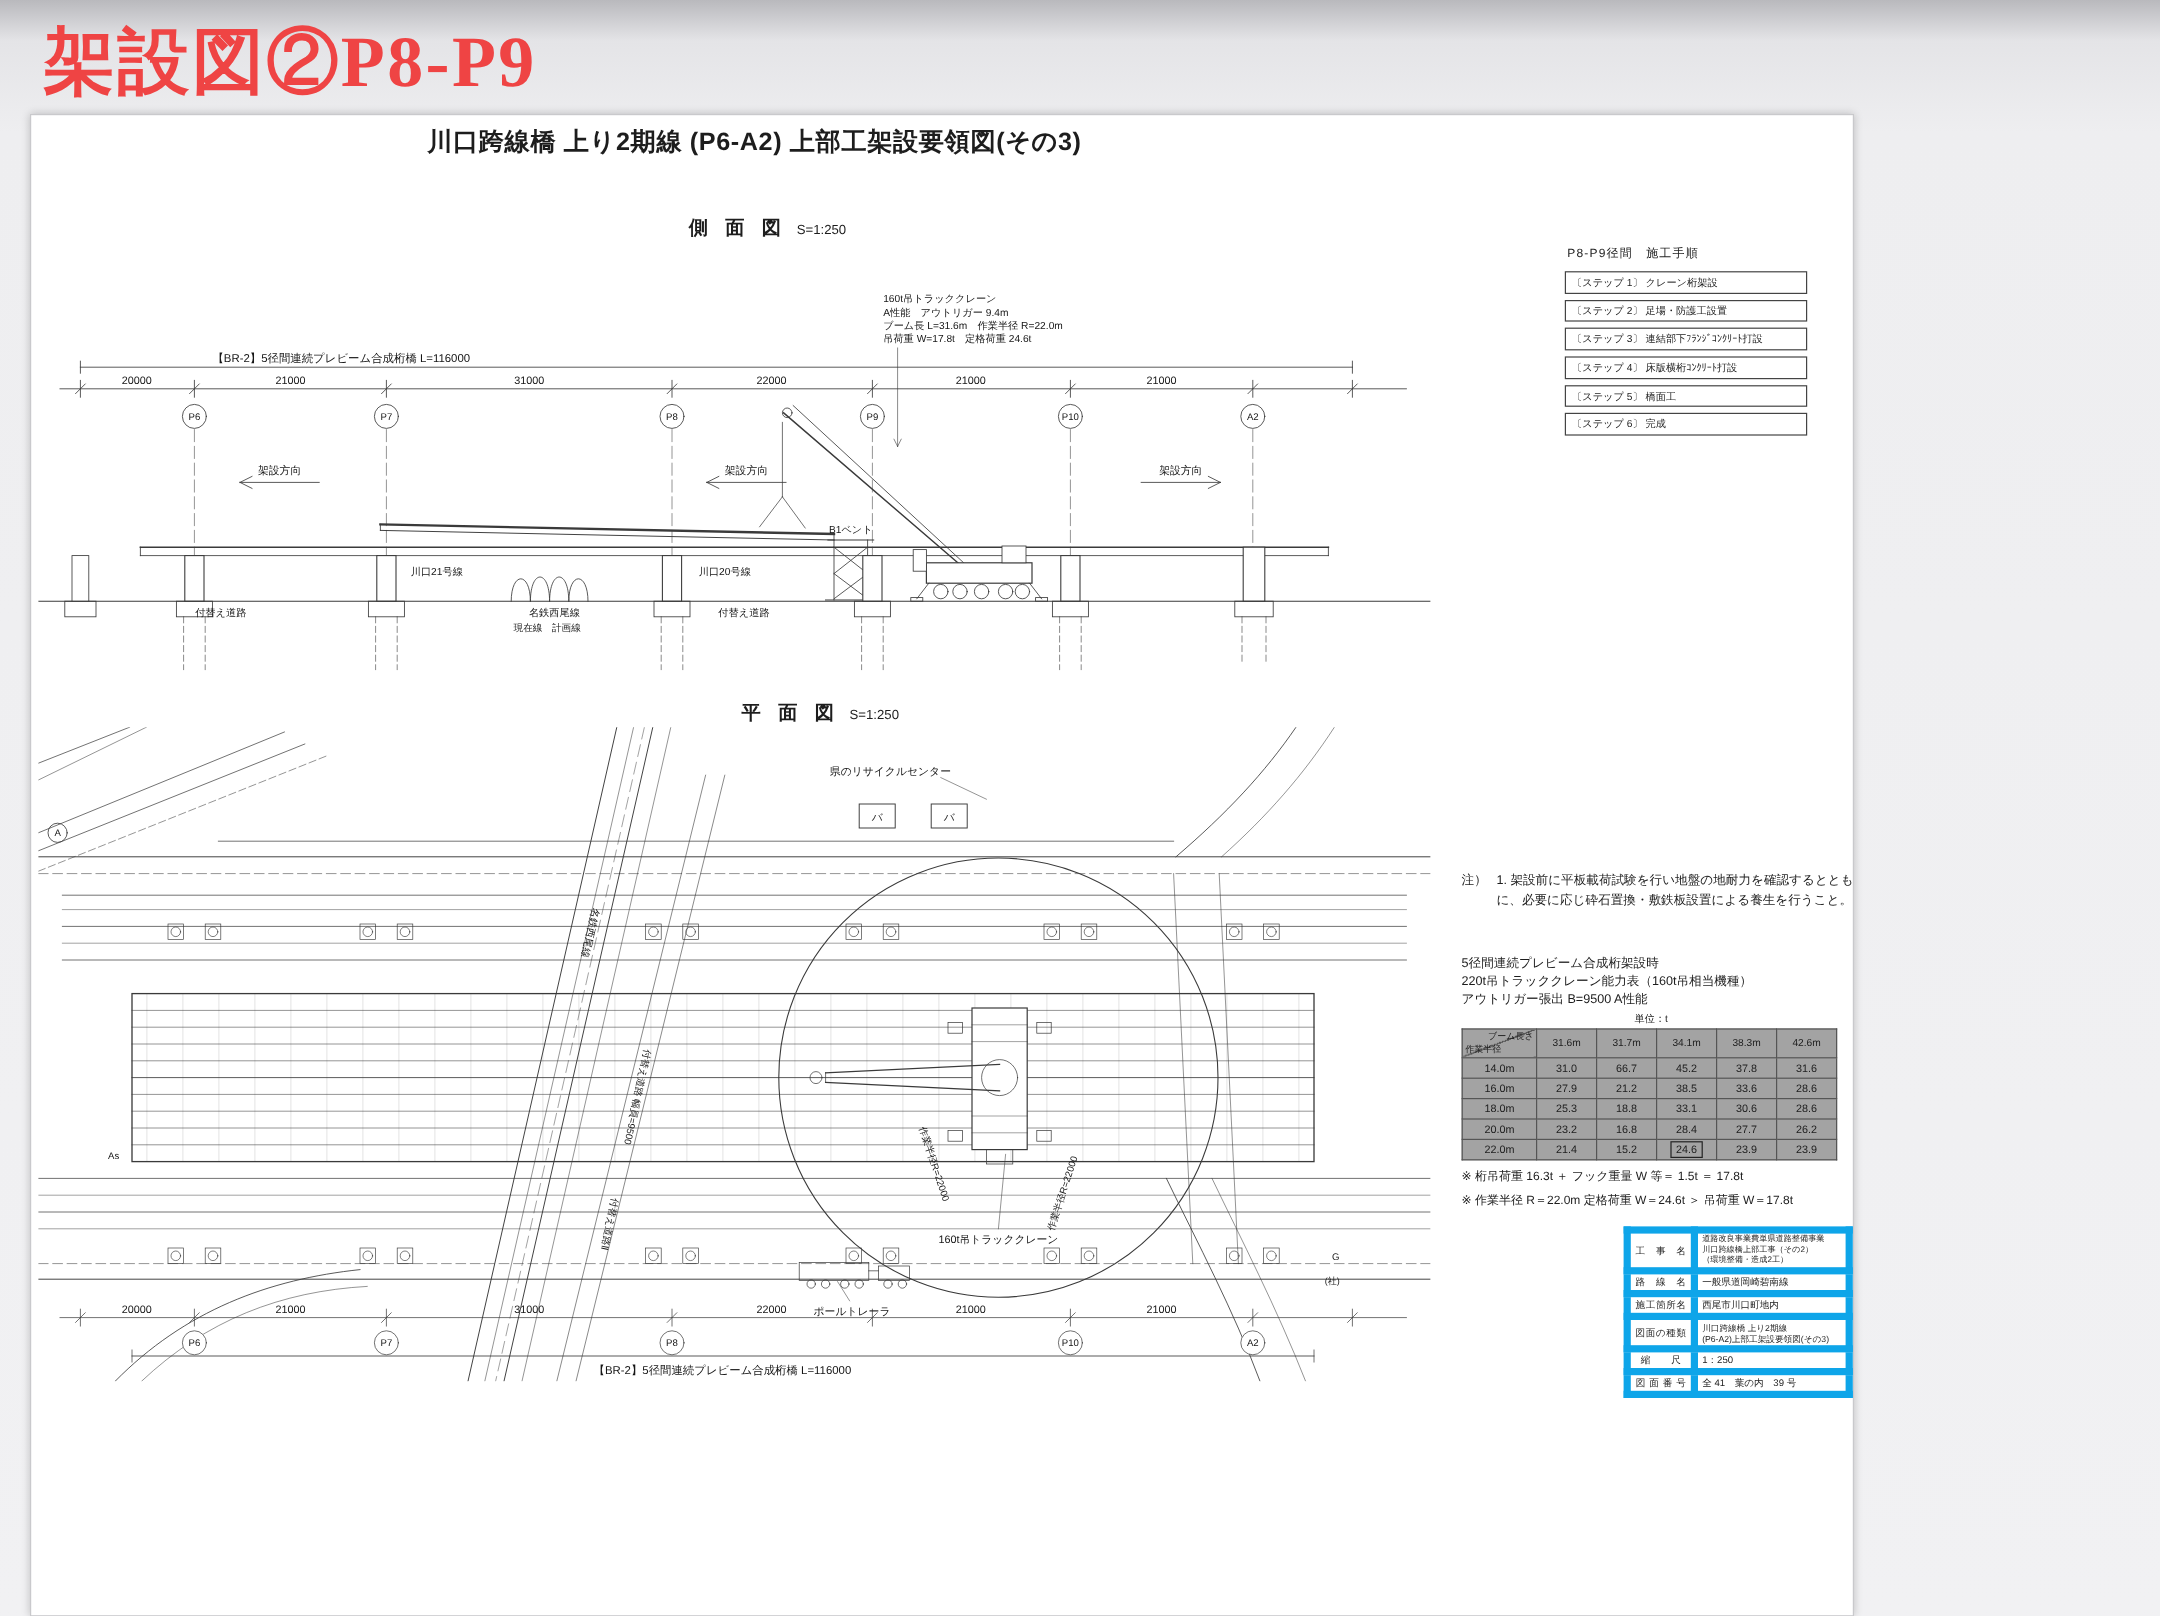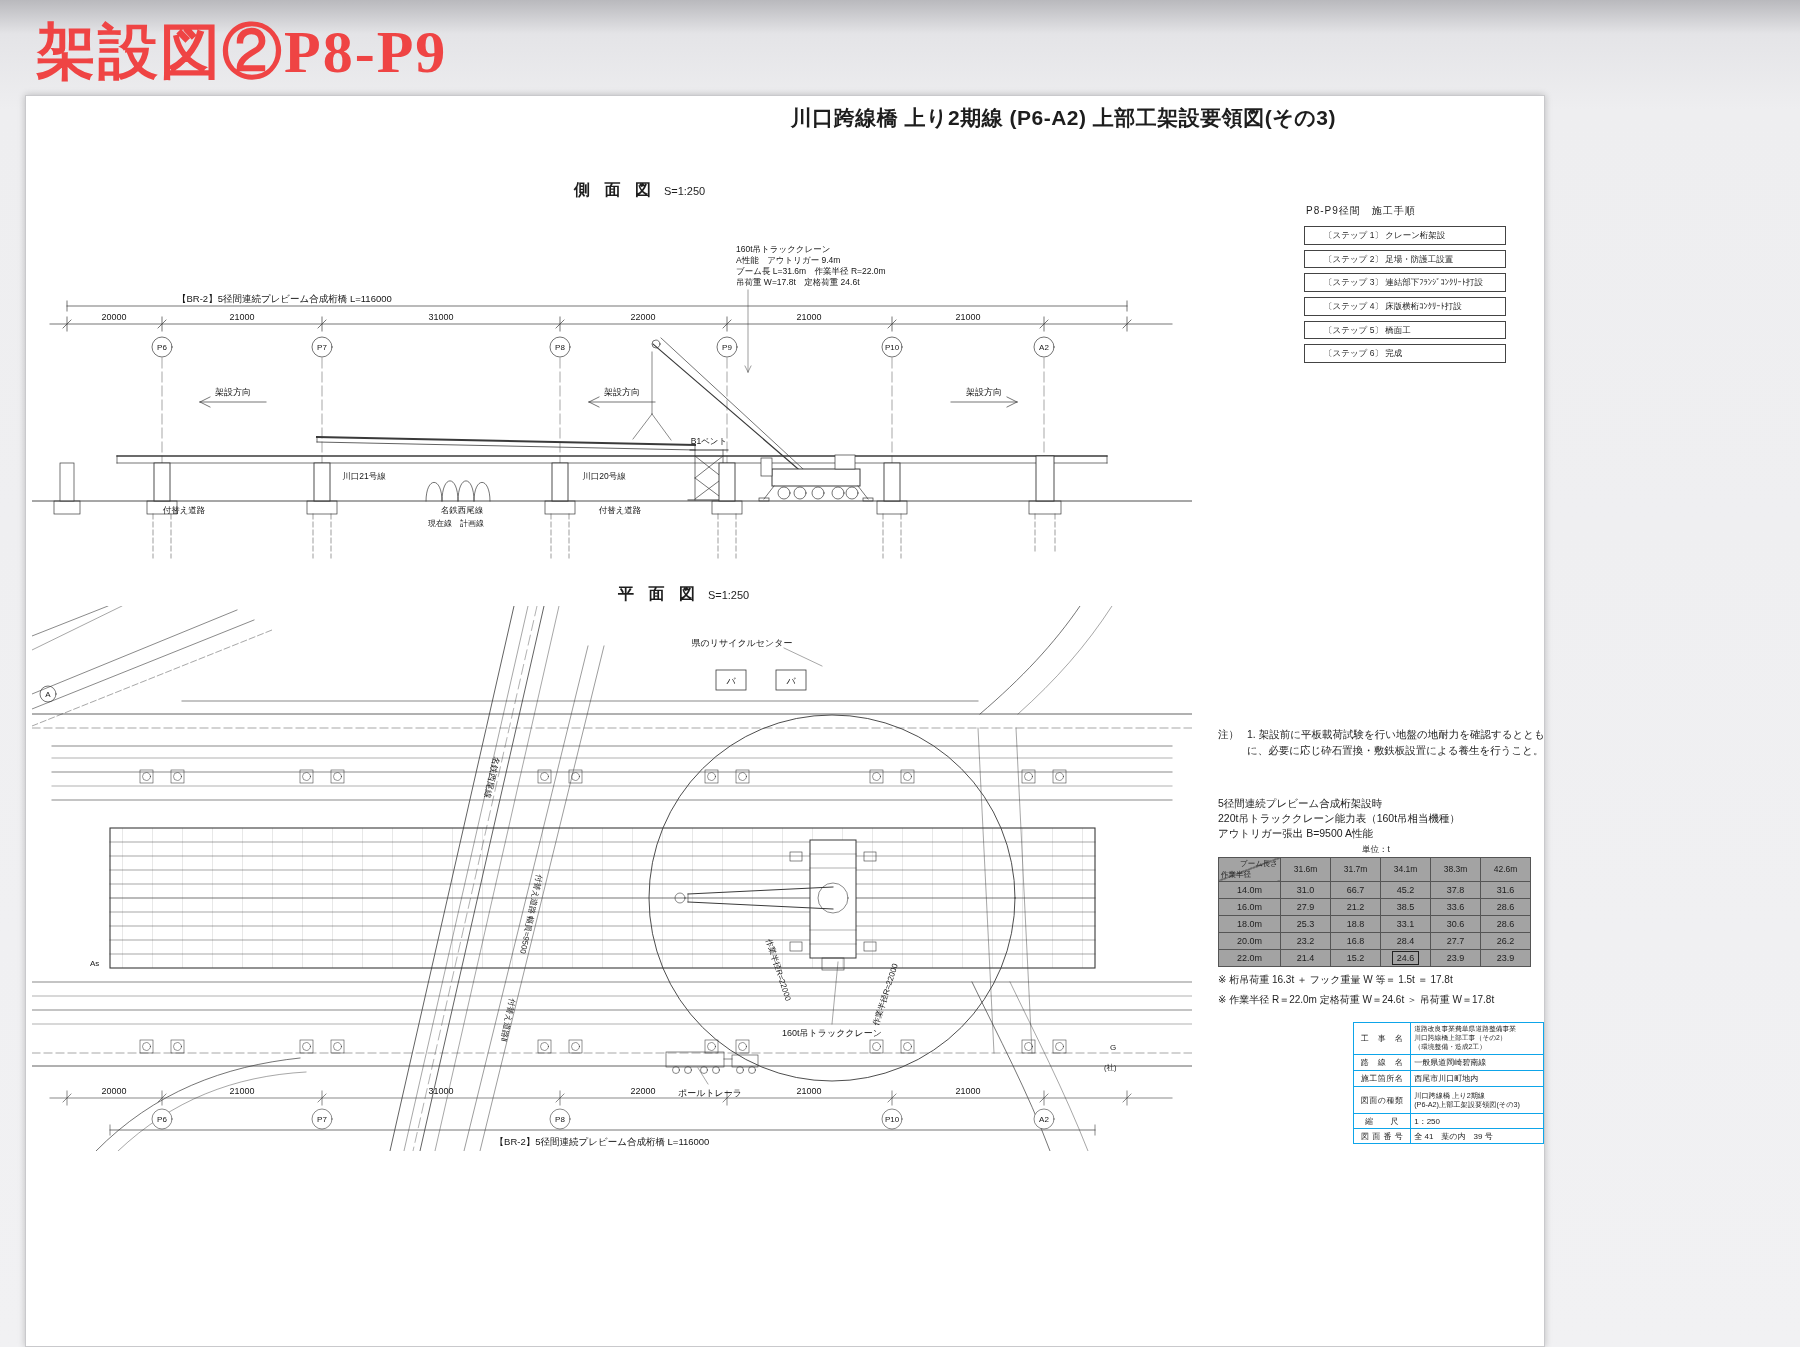--- a/index.html
+++ b/index.html
@@ -11,51 +11,51 @@
   }
   .slide-title{
     position:absolute;left:36px;top:12px;
     font-family:"Liberation Serif","DejaVu Serif",serif;
     font-size:60px;font-weight:600;color:#ef4444;letter-spacing:2px;white-space:nowrap;
   }
   .sheet{
     position:absolute;left:25px;top:95px;width:1520px;height:1252px;
     background:#fff;border:1px solid #c9c9cc;box-shadow:0 0 7px rgba(0,0,0,.22);
   }
-  .titles{position:absolute;left:330px;top:8px;width:980px;text-align:right}
+  .titles{position:absolute;left:330px;top:8px;width:980px;text-align:left}
   .t-main{font-size:21px;font-weight:700;letter-spacing:.5px}
   .t-sub{font-size:17px;font-weight:700;margin-top:6px;letter-spacing:2px}
   .t-sub2{font-size:16px;font-weight:700;margin-top:3px;letter-spacing:2px}
   .view-label{position:absolute;white-space:nowrap}
   .vl-main{font-size:16px;font-weight:700;letter-spacing:5px}
   .vl-scale{font-size:11px;margin-left:8px}
   svg.dwg{position:absolute}
   
   .procedure{position:absolute;left:1278px;top:108px;width:222px}
   .proc-title{font-size:10px;letter-spacing:1px;margin:0 0 8px 2px}
-  .step{border:1px solid #444;font-size:8.5px;line-height:1.25;padding:3px 19px;margin-bottom:5px;width:202px;background:#fff;white-space:nowrap;overflow:hidden}
+  .step{border:1px solid #444;font-size:8.5px;line-height:1.25;padding:3px 5px;margin-bottom:5px;width:202px;background:#fff;white-space:nowrap;overflow:hidden}
   
   .note-block{position:absolute;left:1192px;top:630px;width:342px;display:flex;gap:8px;font-size:10.5px;line-height:1.55}
   .note-head{flex:0 0 auto}
   
   .capacity{position:absolute;left:1192px;top:700px;width:318px}
   .cap-h{font-size:10.5px;line-height:1.45}
   .cap-unit{font-size:8.5px;text-align:center;margin:2px 2px 1px 0}
   .cap-table{border-collapse:collapse;table-layout:fixed;background:#a3a3a3}
   .cap-table td{border:1px solid #555;font-size:9px;text-align:center;height:17px;width:50px;padding:0}
   .cap-table tr.hdr td{height:24px;font-size:8.5px}
   .cap-table td.corner{position:relative;width:62px;
     background:linear-gradient(to bottom right,transparent calc(50% - .6px),#555 calc(50% - .6px),#555 calc(50% + .6px),transparent calc(50% + .6px));}
   .corner .tr{position:absolute;top:1px;right:2px;font-size:7.5px}
   .corner .bl{position:absolute;bottom:1px;left:2px;font-size:7.5px}
   .hl{display:inline-block;border:1.5px solid #222;padding:0 4px;line-height:12px}
   .cap-note{font-size:10px;margin-top:6px;white-space:nowrap}
   
   .tblock{position:absolute;left:1327px;top:926px;border-collapse:collapse;background:#fff}
-  .tblock td{border:1px solid #0ea5e9;vertical-align:middle}
+  .tblock td{border:6px solid #0ea5e9;vertical-align:middle}
   .tblock .lbl{width:58px;font-size:8px;text-align:center;letter-spacing:.5px;padding:1px 2px}
   .tblock .val{width:136px;font-size:8px;text-align:left;white-space:pre-line;padding:1px 3px}
   .tblock tr.r1 td{height:32px}
   .tblock tr.r1 .val{font-size:6.8px;line-height:1.3}
   .tblock tr.r2 td,.tblock tr.r3 td{height:16px}
   .tblock tr.r4 td{height:27px}
   .tblock tr.r4 .val{font-size:7.2px;line-height:1.3}
   .tblock tr.r5 td,.tblock tr.r6 td{height:15px}
 </style>
 </head>

